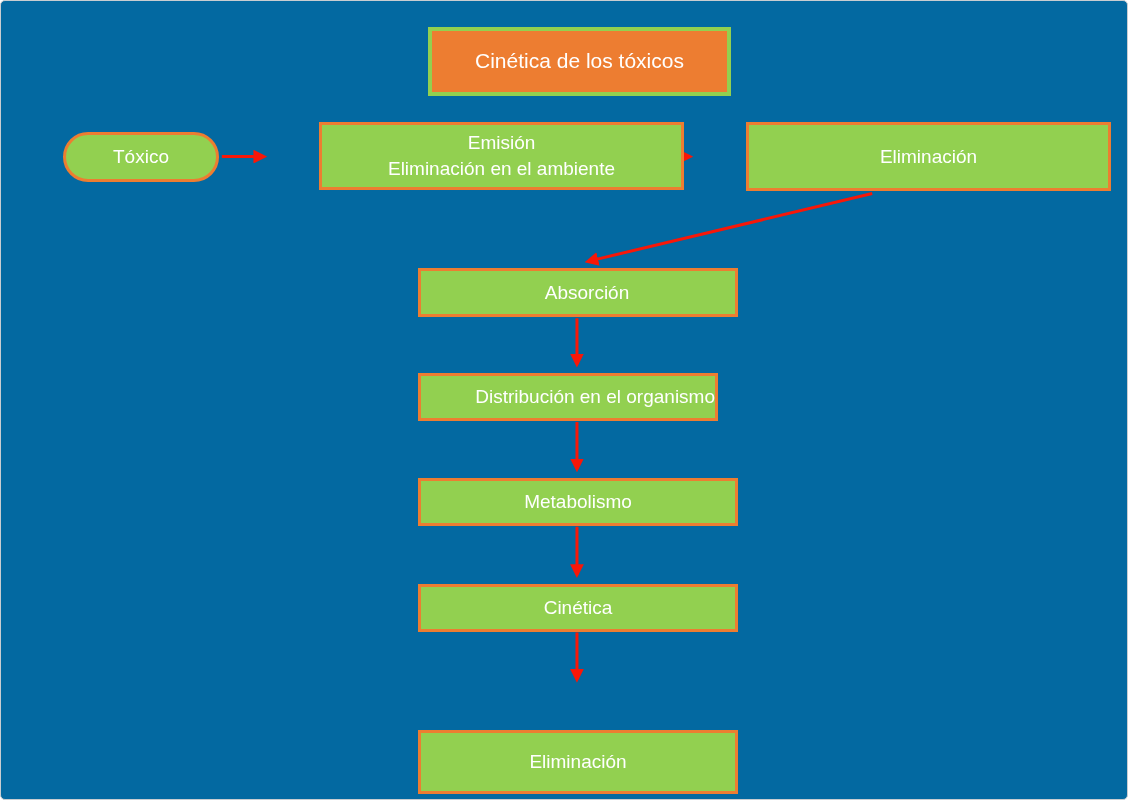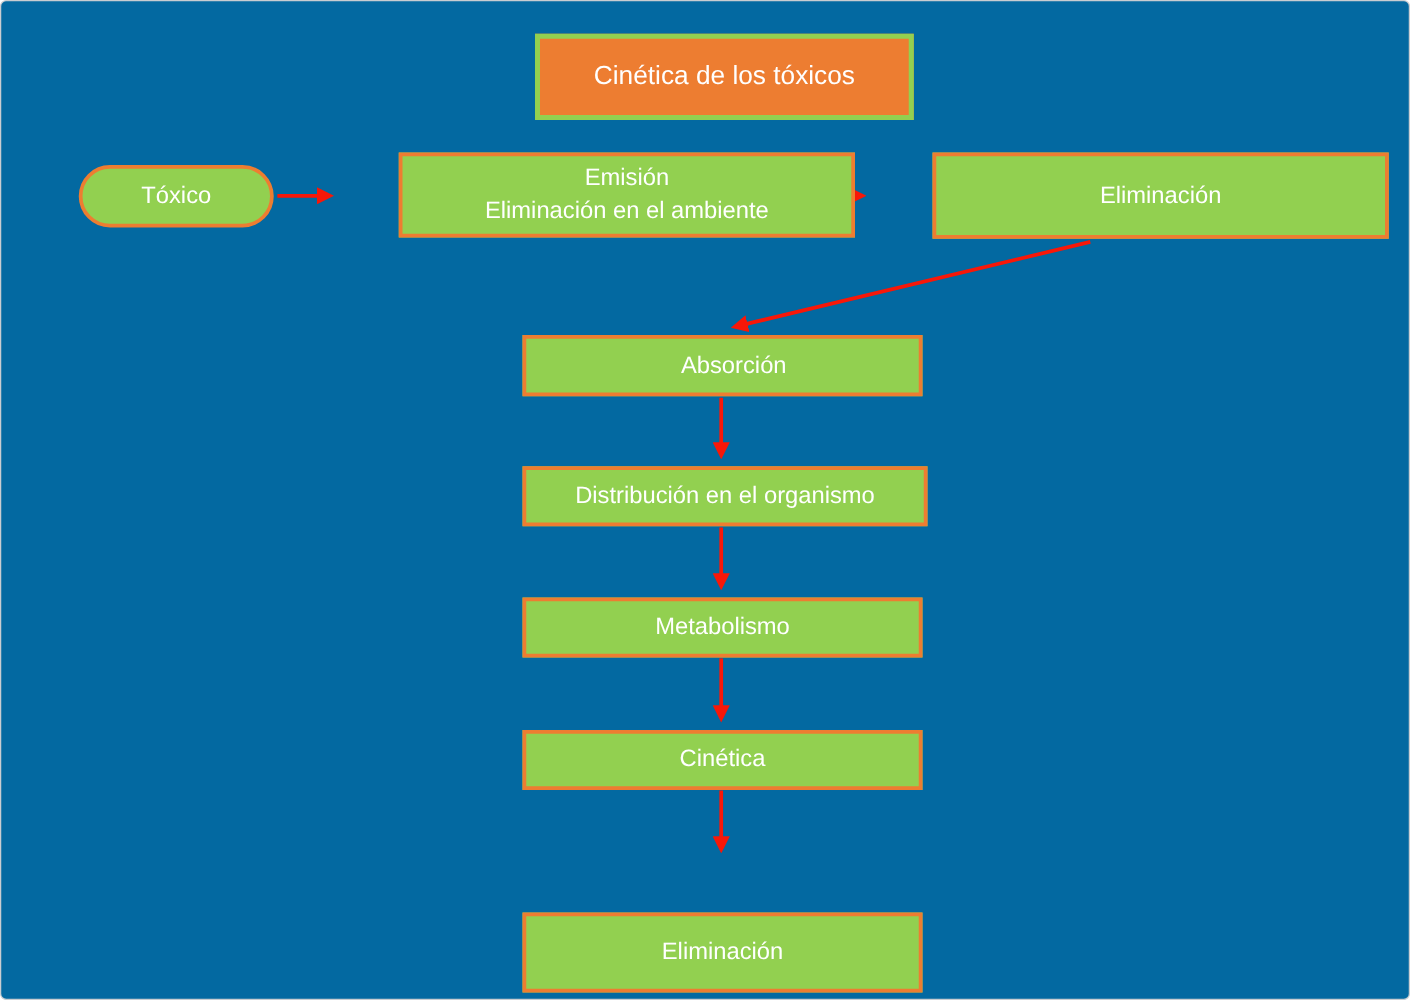--- a/index.html
+++ b/index.html
@@ -44,21 +44,21 @@
   }
   .two-line{justify-content:space-evenly;padding:4px 2px;margin-left:44px;}
   .box span{display:block;}
 
   
   #n-title       {left:427px; top:26px;  width:303px; height:69px;}
   #n-toxico      {left:62px;  top:131px; width:156px; height:50px;border-radius:25px;}
   #n-emision     {left:274px; top:121px; width:365px; height:68px;}
   #n-exposicion  {left:701px; top:121px; width:365px; height:69px;}
   #n-absorcion   {left:417px; top:267px; width:320px; height:49px;padding-left:18px;}
-  #n-distribucion{left:417px; top:372px; width:324px; height:48px;}
+  #n-distribucion{left:417px; top:372px; width:300px; height:48px;align-items:flex-end;}
   #n-metabolismo {left:417px; top:477px; width:320px; height:48px;text-align:right;}
   #n-deposito    {left:417px; top:583px; width:320px; height:48px;}
   #n-eliminacion {left:417px; top:688px; width:320px; height:64px;margin-top:41px;}
 </style>
 </head>
 <body>
 
 <div class="canvas">
 
   <svg class="arrows" width="1128" height="800" viewBox="0 0 1128 800">

